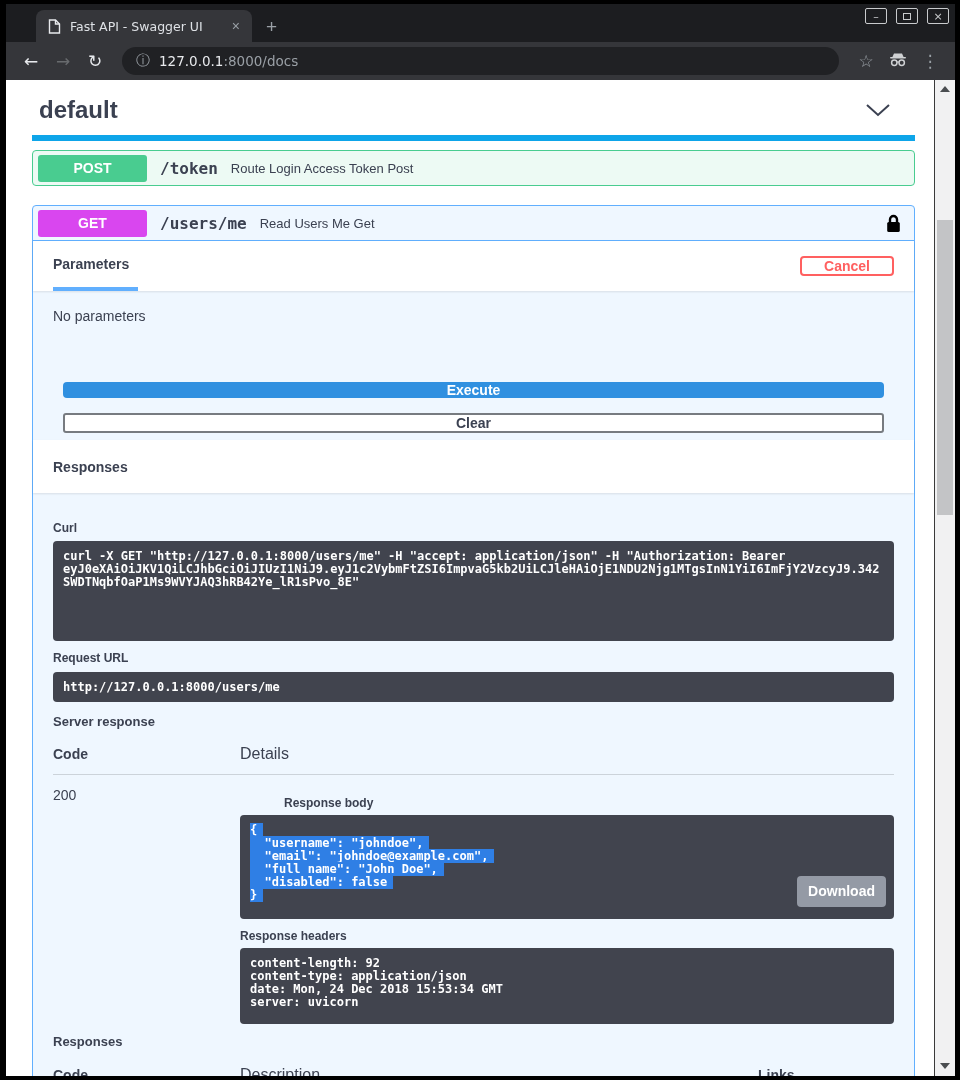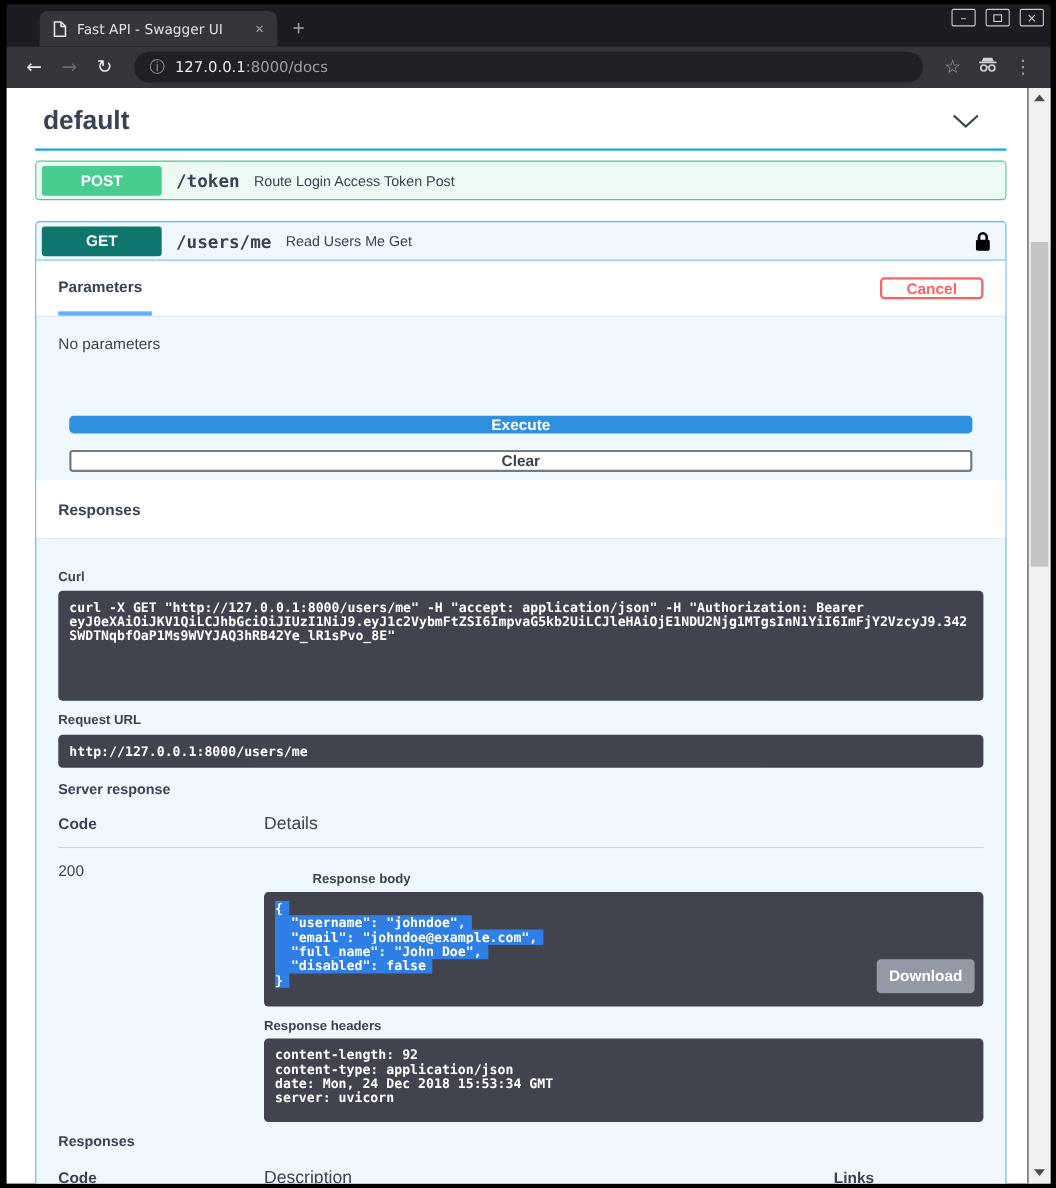--- a/index.html
+++ b/index.html
@@ -30,33 +30,33 @@
   .url { font-size:13.5px; font-family:"DejaVu Sans", sans-serif; }
   .url .host { color:#e8eaed; }
   .url .rest { color:#9aa0a6; }
   .starlike { color:#9aa0a6; font-size:17px; font-family:"DejaVu Sans", sans-serif; width:26px; text-align:center; }
 
   
   .content { flex:1; background:#fff; display:flex; overflow:hidden; }
   .page { flex:1; overflow:hidden; padding:14px 19px 0 26px; color:#3b4151; }
 
   .api-header { display:flex; justify-content:space-between; align-items:center;
-                padding:2px 24px 11px 7px; border-bottom:2px solid #0ea5e9; }
+                padding:2px 24px 11px 7px; border-bottom:6px solid #0ea5e9; }
   .api-title { font-size:24px; font-weight:bold; color:#3b4151; }
 
   .opblock { border-radius:4px; }
   .opblock.post { margin-top:9px; height:36px; border:1px solid #49cc90; background:#edfaf4; display:flex; align-items:center; padding:0 5px; }
   .opblock.get  { margin-top:19px; border:1px solid #61affe; background:#eff7ff; padding-bottom:40px; }
 
   .ob-header { height:35px; display:flex; align-items:center; padding:0 0 0 5px; }
   .opblock.get .ob-header { border-bottom:1px solid #61affe; }
   .badge { width:109px; height:27px; border-radius:3px; color:#fff; font-weight:bold; font-size:14px;
            display:flex; align-items:center; justify-content:center; flex:0 0 auto; }
   .badge.post { background:#49cc90; }
-  .badge.get  { background:#0f766e; }
+  .badge.get  { background:#d946ef; }
   .ob-path { font-family:"DejaVu Sans Mono", monospace; font-weight:bold; font-size:16px; color:#3b4151; margin-left:13px; }
   .ob-summary { font-size:13px; color:#3b4151; margin-left:13px; }
   .lock { margin-left:auto; margin-right:13px; display:flex; }
 
   .sec-header { background:#fff; height:50px; display:flex; align-items:center; padding:0 20px;
                 box-shadow:0 1px 2px rgba(0,0,0,.1); }
   .sec-header.responses-bar { height:53px; margin-top:0; }
   .param-tab { height:100%; display:flex; align-items:center; border-bottom:4px solid #61affe; padding-right:9px;
                font-size:14px; font-weight:bold; color:#3b4151;text-align:center; }
   .sec-title { font-size:14px; font-weight:bold; color:#3b4151; }

